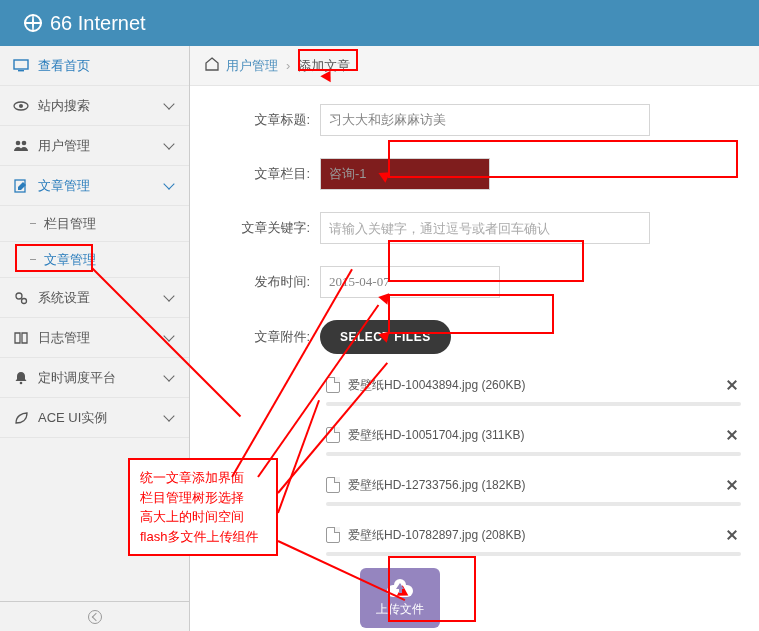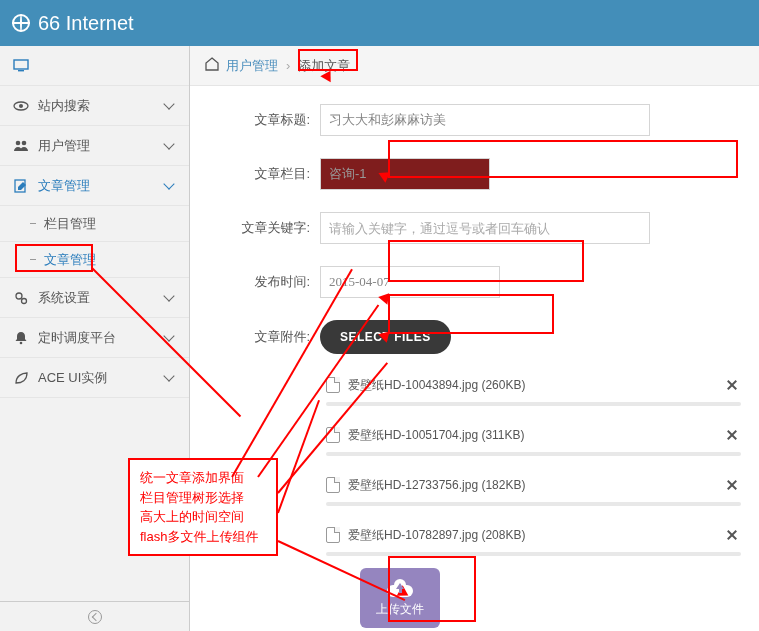--- a/index.html
+++ b/index.html
@@ -1,17 +1,17 @@
 <!DOCTYPE html>
 <html><head>
 <meta charset="utf-8">
 <style>
 *{box-sizing:border-box;margin:0;padding:0}
 body{font-family:"Microsoft YaHei",Arial,sans-serif;font-size:13px;color:#555;background:#fff;width:759px;height:631px;overflow:hidden;position:relative}
-.header{height:46px;background:#438eb9;color:#fff;display:flex;align-items:center;padding:0 12px}
+.header{height:46px;background:#438eb9;color:#fff;display:flex;align-items:center;padding:0 24px}
 .header .globe{width:18px;height:18px;border:2px solid #fff;border-radius:50%;margin-right:8px;position:relative}
 .header .globe:before{content:"";position:absolute;left:6px;top:-2px;width:2px;height:18px;background:#fff;border-radius:50%}
 .header .globe:after{content:"";position:absolute;top:6px;left:-2px;height:2px;width:18px;background:#fff}
 .header-title{font-size:20px;font-weight:300}
 .layout{display:flex;height:585px}
 .sidebar{width:190px;background:#f2f2f2;border-right:1px solid #ccc;position:relative}
 .nav-item{height:40px;display:flex;align-items:center;padding:0 12px;border-bottom:1px solid #e5e5e5;cursor:pointer;color:#555}
 .nav-item.active{color:#2b7dbc}
 .nav-item .ico{width:18px;margin-right:8px;display:inline-flex;justify-content:center}
 .nav-item .lbl{flex:1}
@@ -71,20 +71,21 @@
 
 <div class="layout">
   <div class="sidebar">
     <div class="nav-item active">
       <span class="ico">
           <svg class="ico-svg" viewBox="0 0 16 16">
             <rect x="1" y="2" width="14" height="9" fill="none" stroke="#2b7dbc" stroke-width="1.4"></rect>
             <rect x="5" y="12" width="6" height="1.4" fill="#2b7dbc"></rect>
           </svg>
         </span>
+      <span class="lbl">查看首页</span>
     </div>
     <div class="nav-item">
       <span class="ico">
           <svg class="ico-svg" viewBox="0 0 16 16">
             <ellipse cx="8" cy="8" rx="7" ry="4" fill="none" stroke="#555" stroke-width="1.3"></ellipse>
             <circle cx="8" cy="8" r="2" fill="#555"></circle>
           </svg>
         </span>
       <span class="lbl">站内搜索</span>
       <span class="chev"></span>
@@ -118,20 +119,29 @@
       <span>文章管理</span>
     </div>
     <div class="nav-item">
       <span class="ico">
           <svg class="ico-svg" viewBox="0 0 16 16">
             <circle cx="6" cy="6" r="3" fill="none" stroke="#555" stroke-width="1.3"></circle>
             <circle cx="11" cy="11" r="2.5" fill="none" stroke="#555" stroke-width="1.3"></circle>
           </svg>
         </span>
       <span class="lbl">系统设置</span>
+      <span class="chev"></span>
+    </div>
+    <div class="nav-item">
+      <span class="ico">
+          <svg class="ico-svg" viewBox="0 0 16 16">
+            <path d="M2 3h5v10H2z M9 3h5v10H9z" fill="none" stroke="#555" stroke-width="1.3"></path>
+          </svg>
+        </span>
+      <span class="lbl">日志管理</span>
       <span class="chev"></span>
     </div>
     <div class="nav-item">
       <span class="ico">
           <svg class="ico-svg" viewBox="0 0 16 16">
             <path d="M8 2c-2.5 0-4 2-4 4v3l-1.5 2h11L12 9V6c0-2-1.5-4-4-4z" fill="#555"></path>
             <circle cx="8" cy="13" r="1.3" fill="#555"></circle>
           </svg>
         </span>
       <span class="lbl">定时调度平台</span>

